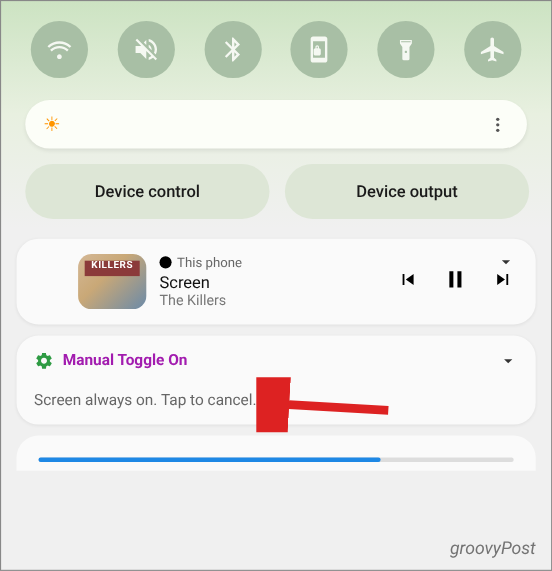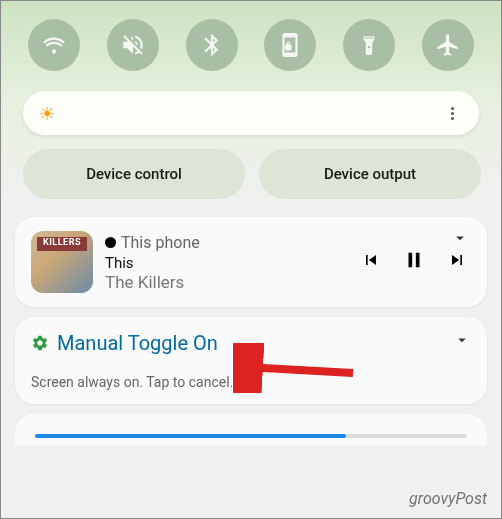--- a/index.html
+++ b/index.html
@@ -71,26 +71,27 @@
       padding: 14px 16px;
       box-shadow: 0 1px 3px rgba(0,0,0,0.06);
     }
     .media-card {
       display: flex;
       align-items: center;
       gap: 12px;
     }
     .album-art {
       width: 62px;
-      height: 62px;
+      height: 50px;
       border-radius: 12px;
       background: linear-gradient(135deg, #d4b896 0%, #c9a877 40%, #6b8aa8 100%);
       position: relative;
       overflow: hidden;
       flex-shrink: 0;
+      margin-left: 40px;
     }
     .album-art::before {
       content: '';
       position: absolute;
       top: 6px;
       left: 6px;
       right: 6px;
       height: 14px;
       background: #8b3a3a;
       font-size: 8px;
@@ -107,33 +108,33 @@
       letter-spacing: 0.5px;
     }
     .media-info {
       flex: 1;
       min-width: 0;
     }
     .media-source {
       display: flex;
       align-items: center;
       gap: 5px;
-      font-size: 16px;
+      font-size: 12px;
       color: #666;
       margin-bottom: 2px;
     }
     .spotify-dot {
       width: 11px;
       height: 11px;
       background: #000;
       border-radius: 50%;
       display: inline-block;
     }
     .media-title { font-size: 15px; color: #111; font-weight: 400; }
-    .media-artist { font-size: 17px; color: #777; }
+    .media-artist { font-size: 13px; color: #777; }
     .media-controls {
       display: flex;
       align-items: center;
       gap: 22px;
       margin-right: 4px;
     }
     .media-controls svg { width: 20px; height: 20px; fill: #000; }
     .media-controls .pause svg { width: 22px; height: 24px; }
     .expand-chevron {
       position: absolute;
@@ -147,21 +148,21 @@
     .notif-header {
       display: flex;
       align-items: center;
       gap: 8px;
     }
     .notif-icon {
       width: 18px;
       height: 18px;
       color: #2e9b43;
     }
-    .notif-title { font-size: 20px; font-weight: 400; color: #0369a1; }
+    .notif-title { font-size: 14px; font-weight: 700; color: #a21caf; }
     .notif-body { font-size: 14px; color: #666; margin-top: 19px; }
     .notif-chevron { position: absolute; top: 14px; right: 16px; }
     .progress-card {
       margin: 4px 14px 0 14px;
       background: #fafafa;
       border-radius: 20px 20px 0 0;
       padding: 20px 20px 8px 20px;
     }
     .progress-track {
       height: 4px;
@@ -246,21 +247,21 @@
 <div class="card media-card-wrap">
   <div class="media-card">
     <div class="album-art">
       <div class="txt">KILLERS</div>
     </div>
     <div class="media-info">
       <div class="media-source">
         <span class="spotify-dot"></span>
         <span>This phone</span>
       </div>
-      <div class="media-title">This</div>
+      <div class="media-title">Screen</div>
       <div class="media-artist">The Killers</div>
     </div>
     <div class="media-controls">
       <div>
         <svg viewBox="0 0 24 24">
             <path d="M6 6h2v12H6zm3.5 6l8.5 6V6z"></path>
           </svg>
       </div>
       <div class="pause">
         <svg viewBox="0 0 24 24">

